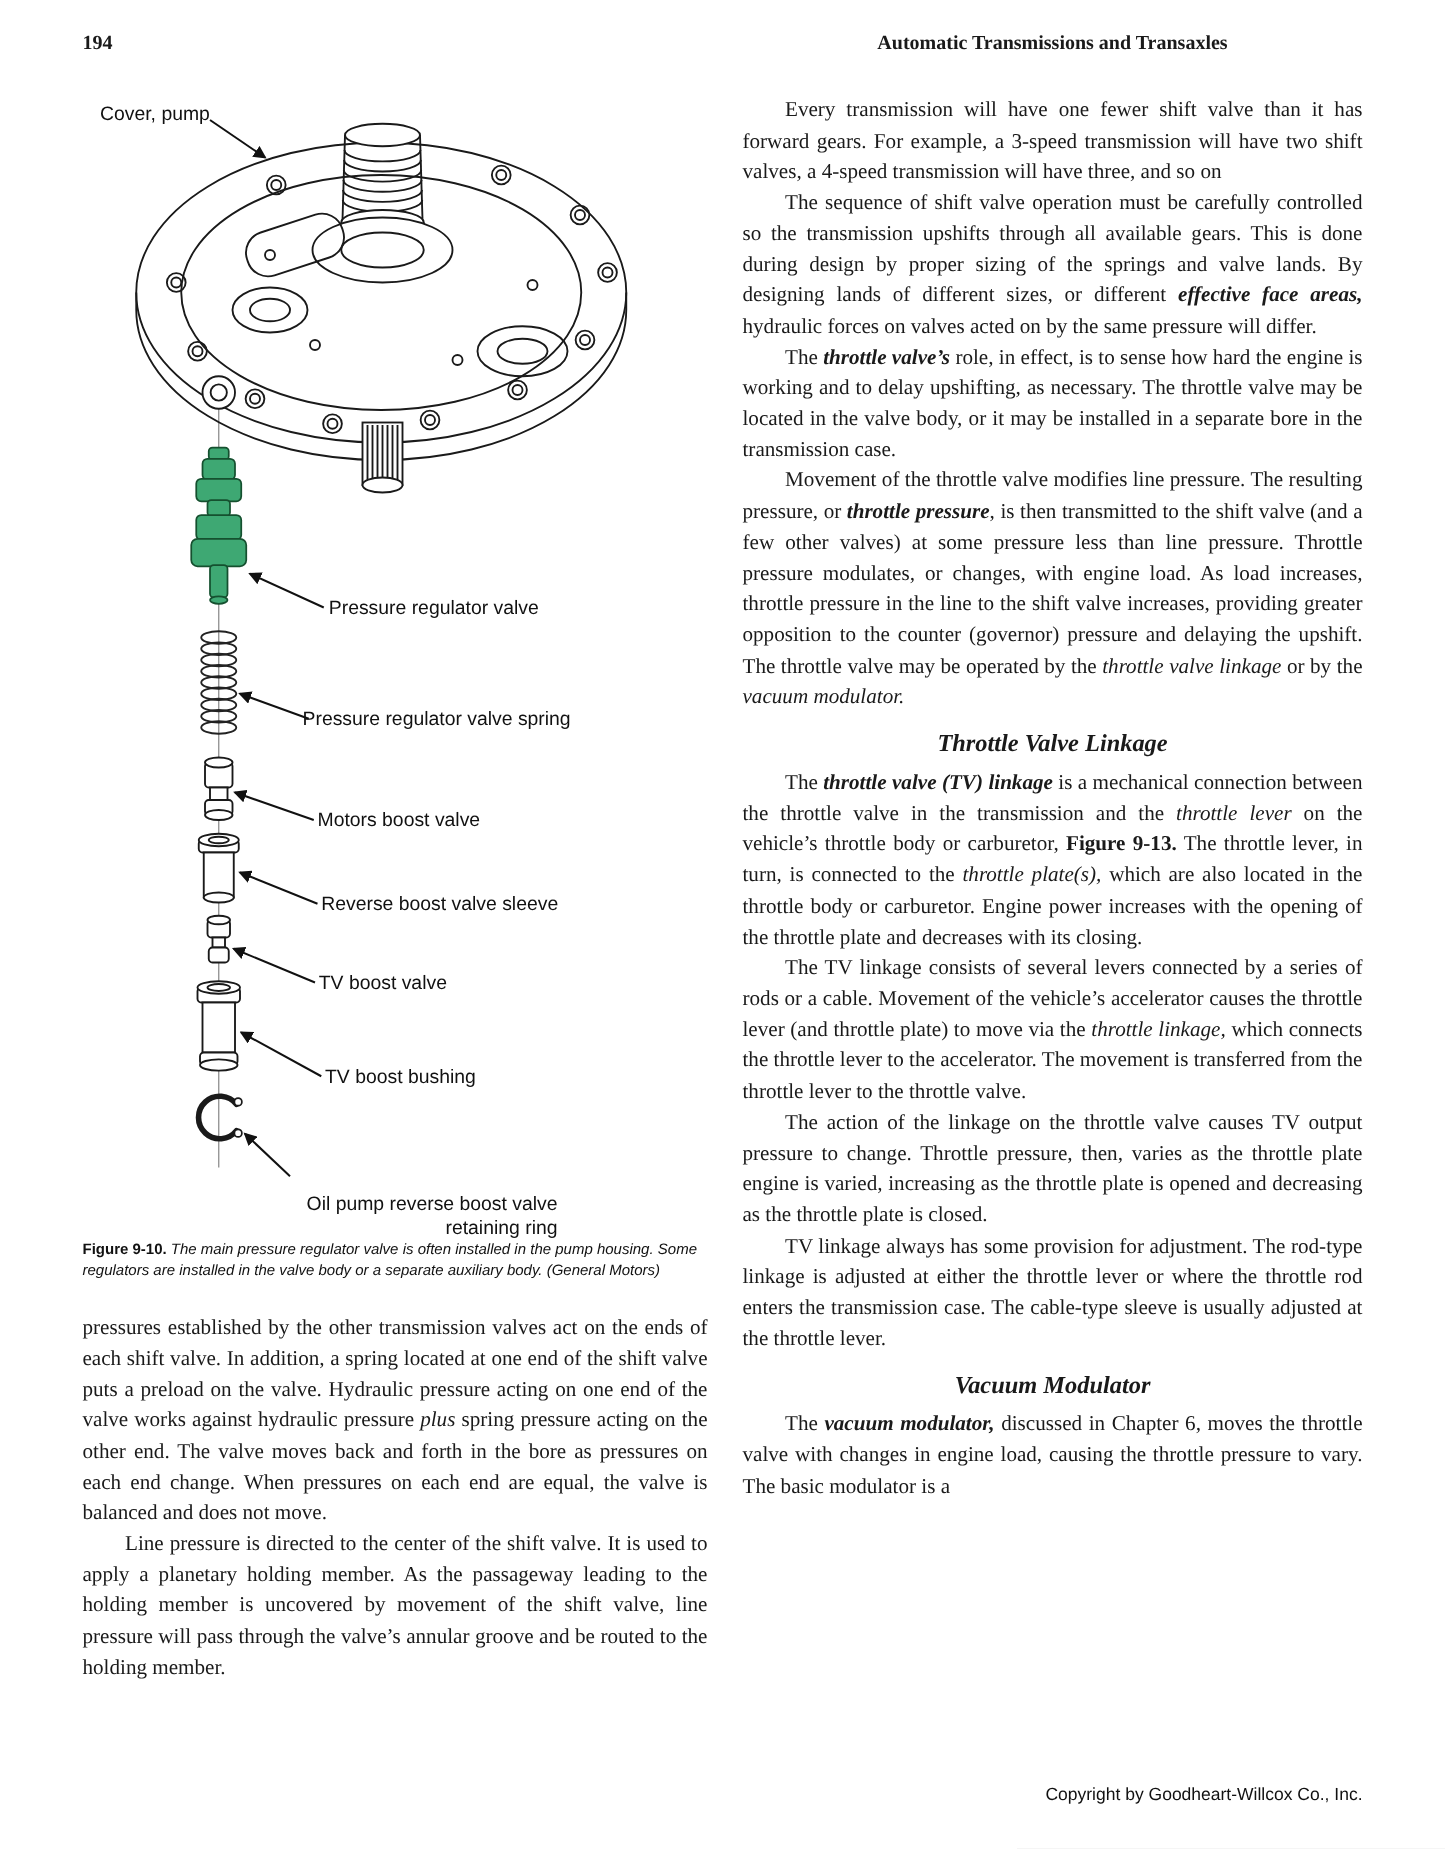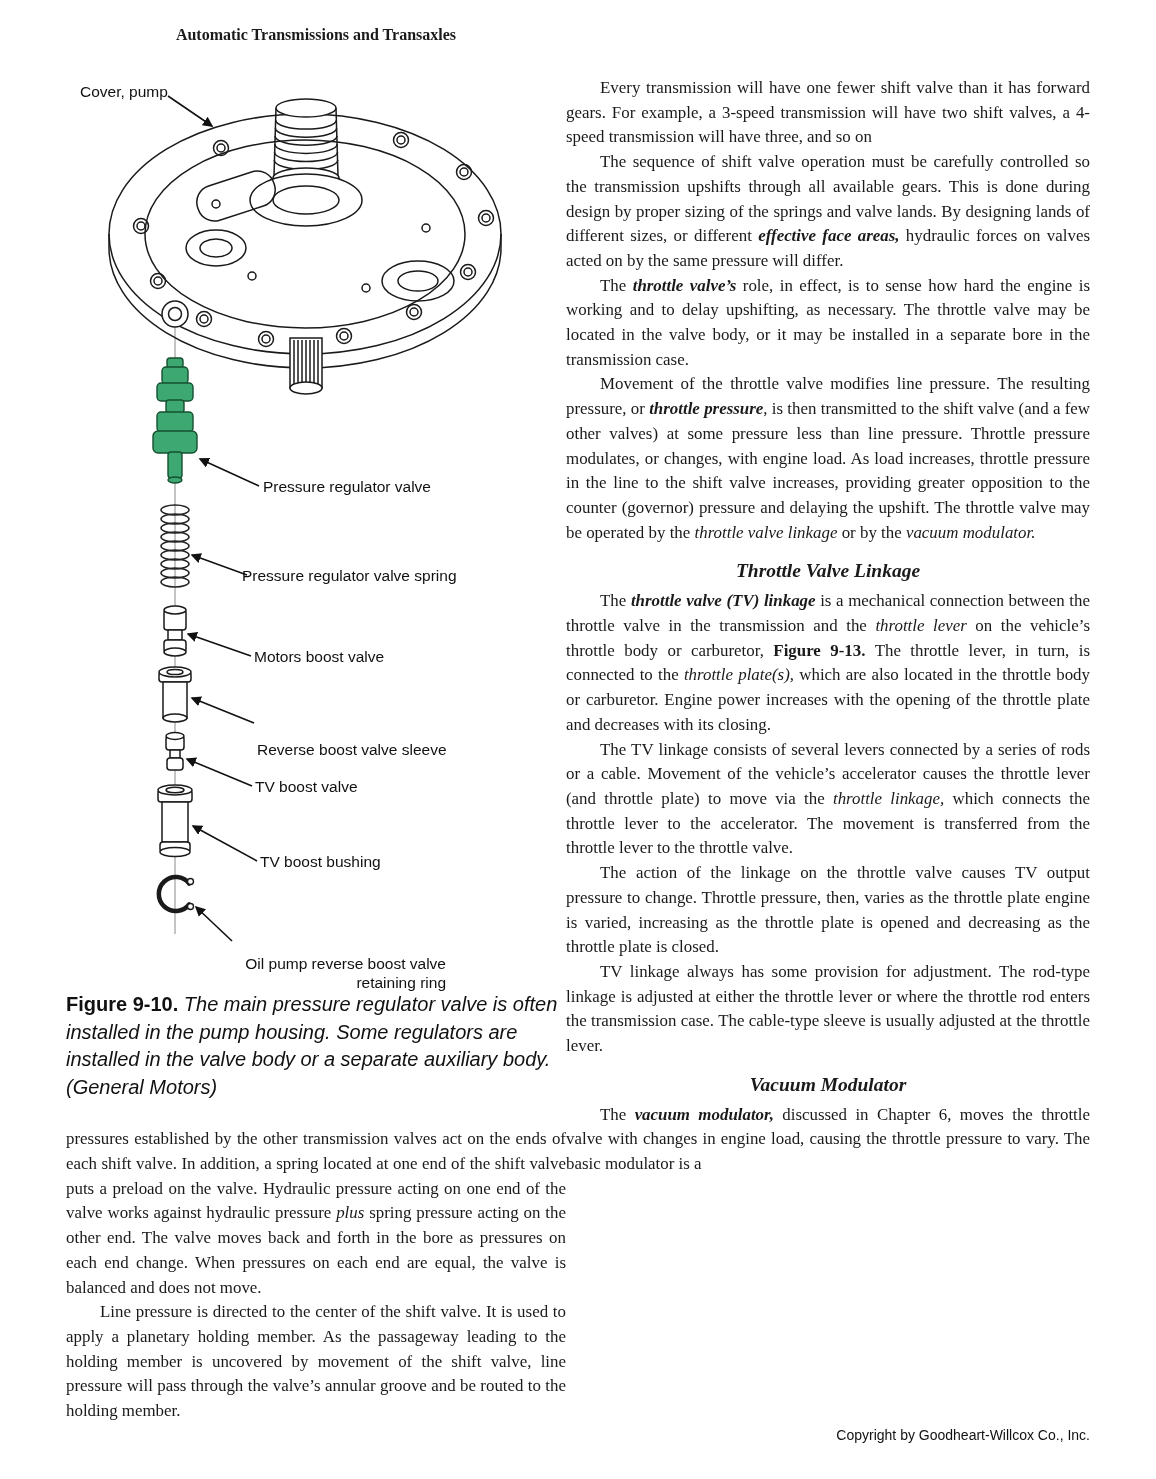--- a/index.html
+++ b/index.html
@@ -10,36 +10,36 @@
     background:#ffffff; color:var(--ink); overflow:hidden;
     font-family:"Liberation Serif", serif;
   }
   .header{
     display:grid; grid-template-columns:500px 1fr; column-gap:28px;
     padding:26px 66px 0 66px; align-items:baseline;
   }
   .page-num{ font-weight:bold; font-size:16px; }
   .running-head{ font-weight:bold; font-size:16px; text-align:center; }
   .columns{
-    display:flex; padding:0 66px; margin-top:32px;
+    display:flex; column-gap:28px; padding:0 66px; margin-top:32px;
   }
   .col-left{ flex:0 0 500px; }
   .col-right{ flex:1; min-width:0; }
 
   
   .figure{ position:relative; width:500px; height:905px; }
   .figure svg{ position:absolute; left:0; top:0; }
   .fig-label{
     position:absolute; font-family:"Liberation Sans", sans-serif;
     font-size:15.5px; color:#111; white-space:nowrap; line-height:1.25;
   }
   .fig-label.wrap{ white-space:normal; text-align:center; }
   .caption{
     margin-top:10px; font-family:"Liberation Sans", sans-serif;
-    font-size:20px; line-height:1.38; color:#111; text-align:left;
+    font-size:12px; line-height:1.38; color:#111; text-align:left;
   }
   .caption .b{ font-weight:bold; font-style:normal; }
   .caption .i{ font-style:italic; }
 
   
   .p{
     font-size:16.9px; line-height:24.7px; text-align:justify;
     hyphens:auto; -webkit-hyphens:auto;
   }
   .ind{ text-indent:34px; }
@@ -58,20 +58,21 @@
     position:absolute; right:66px; bottom:36px;
     font-family:"Liberation Sans", sans-serif; font-size:14px; color:#111;
   }
 </style>
 </head>
 <body>
 
 <div class="page">
 
   <div class="header">
+    <div class="page-num">194</div>
     <div class="running-head">Automatic Transmissions and Transaxles</div>
   </div>
 
   <div class="columns">
 
     <div class="col-left">
 
       <div class="figure">
         <svg width="500" height="905" viewBox="0 0 500 905">
           <defs>
@@ -227,21 +228,21 @@
             <line x1="186" y1="710" x2="121" y2="683" marker-end="url(#arrow)"></line>
             <line x1="191" y1="785" x2="127" y2="750" marker-end="url(#arrow)"></line>
             <line x1="166" y1="865" x2="130" y2="831" marker-end="url(#arrow)"></line>
           </g>
         </svg>
 
         <div class="fig-label" style="left:14px;  top:6px;">Cover, pump</div>
         <div class="fig-label" style="left:197px; top:401px;">Pressure regulator valve</div>
         <div class="fig-label" style="left:176px; top:490px;">Pressure regulator valve spring</div>
         <div class="fig-label" style="left:188px; top:571px;">Motors boost valve</div>
-        <div class="fig-label" style="left:191px; top:664px;">Reverse boost valve sleeve</div>
+        <div class="fig-label" style="left:191px; top:638px;">Reverse boost valve sleeve</div>
         <div class="fig-label" style="left:189px; top:701px;">TV boost valve</div>
         <div class="fig-label" style="left:194px; top:776px;">TV boost bushing</div>
         <div class="fig-label wrap" style="left:150px; top:878px; width:230px;text-align:right;">Oil pump reverse boost valve retaining ring</div>
       </div>
 
       <div class="caption"><span class="b">Figure 9-10. </span><span class="i">The main pressure regulator valve is often installed in the pump housing. Some regulators are installed in the valve body or a separate auxiliary body. (General Motors)</span></div>
 
       <div class="bodytext">
         <p class="p"><span>pressures established by the other transmission valves act on the ends of each shift valve. In addition, a spring located at one end of the shift valve puts a preload on the valve. Hydraulic pressure acting on one end of the valve works against hydraulic pressure </span><span class="i">plus</span><span> spring pressure acting on the other end. The valve moves back and forth in the bore as pressures on each end change. When pressures on each end are equal, the valve is balanced and does not move.</span></p>
         <p class="p ind"><span>Line pressure is directed to the center of the shift valve. It is used to apply a planetary holding member. As the passageway leading to the holding member is uncovered by movement of the shift valve, line pressure will pass through the valve’s annular groove and be routed to the holding member.</span></p>

